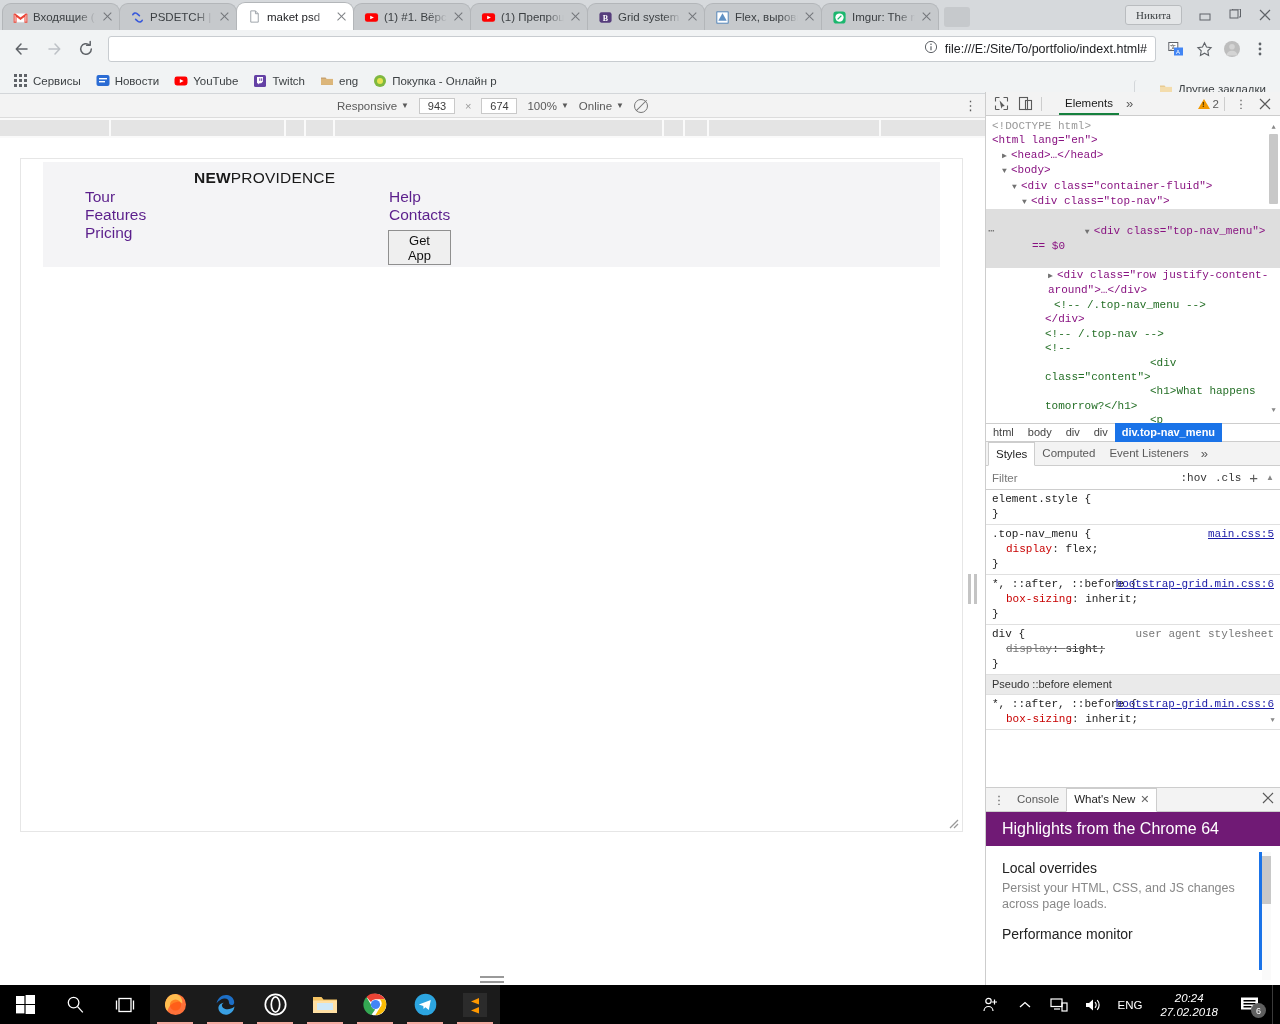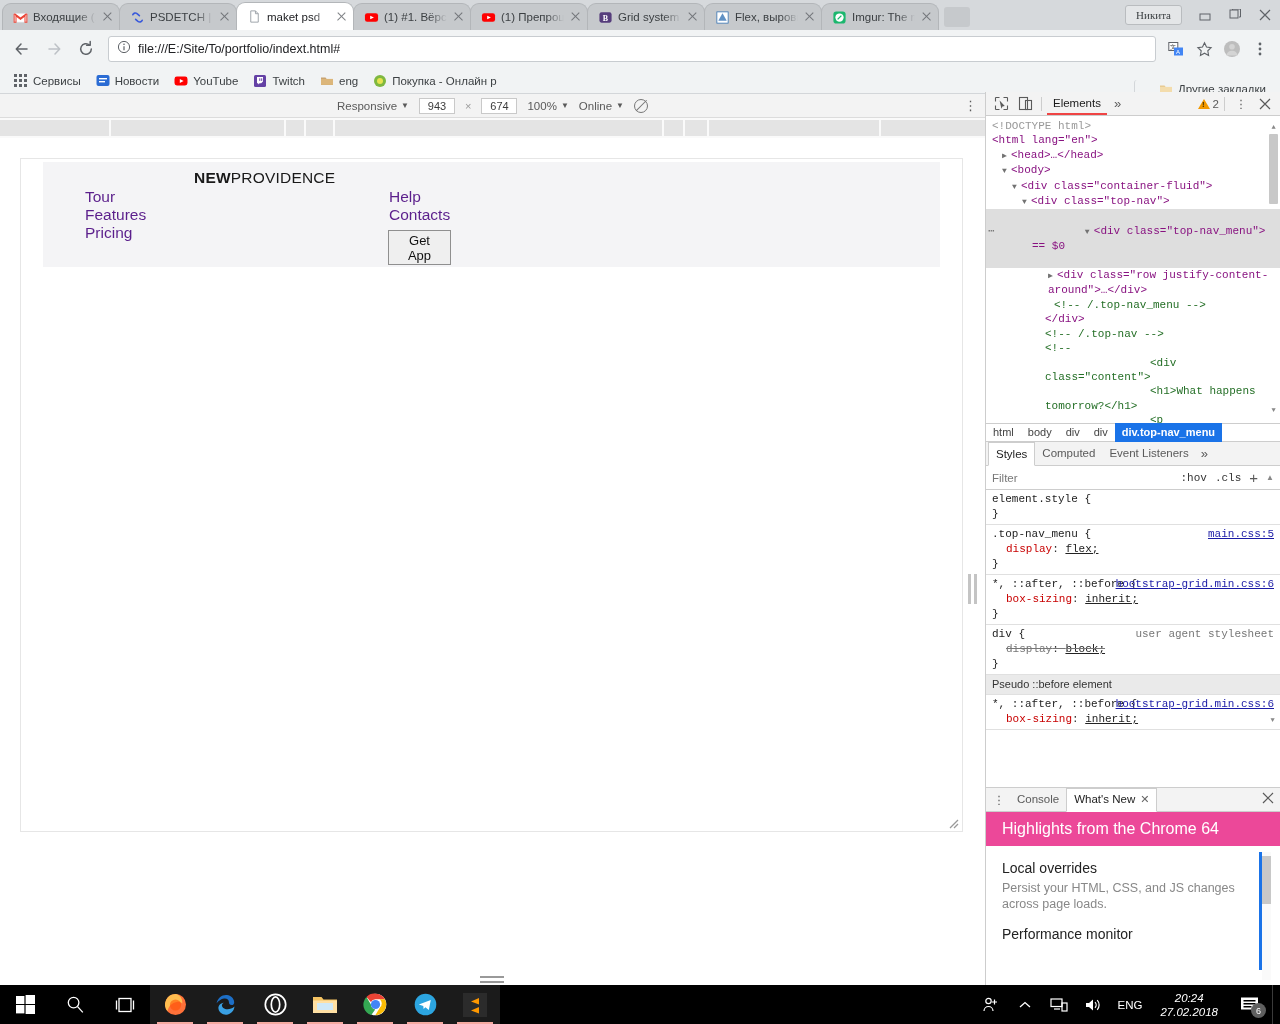--- a/index.html
+++ b/index.html
@@ -56,21 +56,21 @@
     font-family:"Liberation Serif", serif;
   }
   .winbtn { width:30px; height:30px; display:flex; align-items:center; justify-content:center; color:#5f6368; font-size:13px; }
 
   
   .toolbar { height:38px; background:#f1f3f4; display:flex; align-items:center; padding:0 8px; gap:4px; }
   .navbtn { width:28px; height:28px; display:flex; align-items:center; justify-content:center; color:#5f6368; }
   .navbtn.dim { color:#bdc1c6; }
   .omnibox {
     flex:1 1 auto; height:26px; background:#fff; border:1px solid #c8ccd0; border-radius:3px;
-    display:flex; align-items:center; padding:0 8px; gap:7px; margin:16px 4px;
+    display:flex; align-items:center; padding:0 8px; gap:7px; margin:16px 4px;justify-content:flex-end;
   }
   .omnibox .url { font-size:12.5px; color:#202124; white-space:nowrap; overflow:hidden; }
   .tb-icon { width:24px; height:24px; display:flex; align-items:center; justify-content:center; color:#5f6368; }
 
   
   .bookmarks { height:26px; background:#f1f3f4; display:flex; align-items:center; padding:0 8px; gap:3px; font-size:11.5px; color:#3c4043; border-bottom:1px solid #d3d6d9; }
   .bm { display:flex; align-items:center; gap:5px; padding:2px 6px; border-radius:3px; white-space:nowrap; }
   .bm .bm-label { overflow:hidden; }
   .bm-fav { width:14px; height:14px; flex:0 0 14px; }
   .bm-right { margin-left:auto; display:flex; align-items:center; gap:5px; padding-left:24px; border-left:1px solid #d3d6d9;margin-top:16px; }
@@ -115,21 +115,21 @@
   .drawer-grip i { display:block; height:2px; background:#999; margin-bottom:3px; }
 
   .vsplit { position:absolute; left:968px; top:480px; width:9px; height:30px; display:flex; gap:3px; }
   .vsplit i { width:3px; height:30px; background:#c4c4c4; }
 
   
   .dt-head { height:24px; display:flex; align-items:center; border-bottom:1px solid #cdcdcd; background:#f3f3f3; padding:0 4px; gap:2px; font-size:11.5px; color:#5a5a5a; }
   .dt-iconbtn { width:22px; height:20px; display:flex; align-items:center; justify-content:center; color:#5a5a5a; }
   .dt-sep { width:1px; height:14px; background:#cdcdcd; margin:0 3px; }
   .dt-tab { padding:0 6px; height:23px; line-height:23px; color:#3c3c3c; }
-  .dt-tab.sel { border-bottom:2px solid #ef4444; color:#1a1a1a; }
+  .dt-tab.sel { border-bottom:2px solid #15803d; color:#1a1a1a;margin-left:12px; }
   .dt-more { padding:0 5px; color:#5a5a5a; font-size:13px; }
   .dt-warn { margin-left:auto; display:flex; align-items:center; gap:3px; color:#5a5a5a; font-size:11.5px; }
   .warn-tri { width:0;height:0;border-left:6px solid transparent;border-right:6px solid transparent;border-bottom:10px solid #f29900; position:relative; }
   .warn-tri::after { content:"!"; position:absolute; left:-1.5px; top:1px; font-size:8px; color:#4a3200; font-weight:bold; }
 
   
   .dom-tree {
     height:307px; overflow:hidden; position:relative;
     font-family:"Liberation Mono", monospace; font-size:11px; line-height:14.4px;
     color:#222; padding:3px 10px 0 6px; background:#fff;
@@ -158,34 +158,34 @@
   .filter-row .grow { flex:1 1 auto; }
   .pill { font-family:"Liberation Mono", monospace; font-size:11px; color:#333; }
   .plus { font-size:15px; color:#5a5a5a; line-height:10px; }
 
   .css-list { height:242px; overflow:hidden; font-family:"Liberation Mono", monospace; font-size:11px; line-height:15px; color:#222; background:#fff; position:relative; }
   .rule { padding:2px 6px; border-bottom:1px solid #e0e0e0; position:relative; }
   .rule .src { position:absolute; right:6px; top:2px; color:#1a1aa6; text-decoration:underline; font-size:11px; }
   .rule .src.plain { color:#777; text-decoration:none; }
   .prop { padding-left:14px; }
   .pname { color:#c80000; }
-  .pval { color:#222;text-decoration:underline; }
+  .pval { color:#222; }
   .sel-txt { color:#222; }
   .rule.struck .prop { text-decoration:line-through; color:#777; }
   .rule.struck .pname { color:#777; }
   .pseudo-head { background:#eaeaea; padding:2px 6px; font-family:"Liberation Sans",sans-serif; font-size:11px; color:#333; border-bottom:1px solid #e0e0e0; }
 
   
   .drawer { position:absolute; left:0; bottom:0; width:295px; height:198px; border-top:1px solid #cdcdcd; background:#fff; }
   .drawer-tabs { height:24px; display:flex; align-items:center; border-bottom:1px solid #cdcdcd; background:#f3f3f3; font-size:11.5px; color:#5a5a5a; padding-left:2px; }
   .dtab { padding:0 7px; height:23px; line-height:23px; display:flex; align-items:center; gap:5px; }
   .dtab.sel { background:#fff; border:1px solid #cdcdcd; border-bottom-color:#fff; color:#222; height:24px; }
   .dtab .x { font-size:11px; color:#666; }
   .drawer-close { margin-left:auto; padding:0 7px; color:#5a5a5a; font-size:13px; }
-  .wn-banner { height:34px; background:#ec4899; color:#fff; display:flex; align-items:center; padding:0 16px; font-size:16px; }
+  .wn-banner { height:34px; background:#701a75; color:#fff; display:flex; align-items:center; padding:0 16px; font-size:16px; }
   .wn-body { padding:14px 14px 0 16px; position:relative; height:140px; overflow:hidden; }
   .wn-title { font-size:14px; color:#222; margin-bottom:4px; }
   .wn-desc { font-size:12.5px; color:#888; line-height:16px; margin-bottom:14px; }
   .wn-track { position:absolute; right:10px; top:6px; bottom:6px; width:9px; background:#fafafa; }
   .wn-thumb { position:absolute; right:10px; top:10px; width:9px; height:48px; background:#c8c8c8; }
   .wn-blue { position:absolute; right:19px; top:6px; width:3px; height:118px; background:#1a73e8; }
 
   
   #taskbar { position:absolute; left:0; bottom:0; width:1280px; height:39px; background:#000; display:flex; align-items:center; }
   .tb-item { width:50px; height:39px; display:flex; align-items:center; justify-content:center; position:relative; }
@@ -606,21 +606,21 @@
       </div>
       <div class="rule">
         <span class="src">bootstrap-grid.min.css:6</span>
         <div class="sel-txt">*, ::after, ::before {</div>
         <div class="prop"><span class="pname">box-sizing</span><span class="punc">: </span><span class="pval">inherit;</span></div>
         <div>}</div>
       </div>
       <div class="rule struck">
         <span class="src plain">user agent stylesheet</span>
         <div class="sel-txt">div {</div>
-        <div class="prop"><span class="pname">display</span><span class="punc">: </span><span class="pval">block;</span></div>
+        <div class="prop"><span class="pname">display</span><span class="punc">: </span><span class="pval">sight;</span></div>
         <div>}</div>
       </div>
       <div class="pseudo-head">Pseudo ::before element</div>
       <div class="rule">
         <span class="src">bootstrap-grid.min.css:6</span>
         <div class="sel-txt">*, ::after, ::before {</div>
         <div class="prop"><span class="pname">box-sizing</span><span class="punc">: </span><span class="pval">inherit;</span></div>
       </div>
       <div class="scroll-arrow" style="bottom:4px; right:3px;">▼</div>
     </div>

